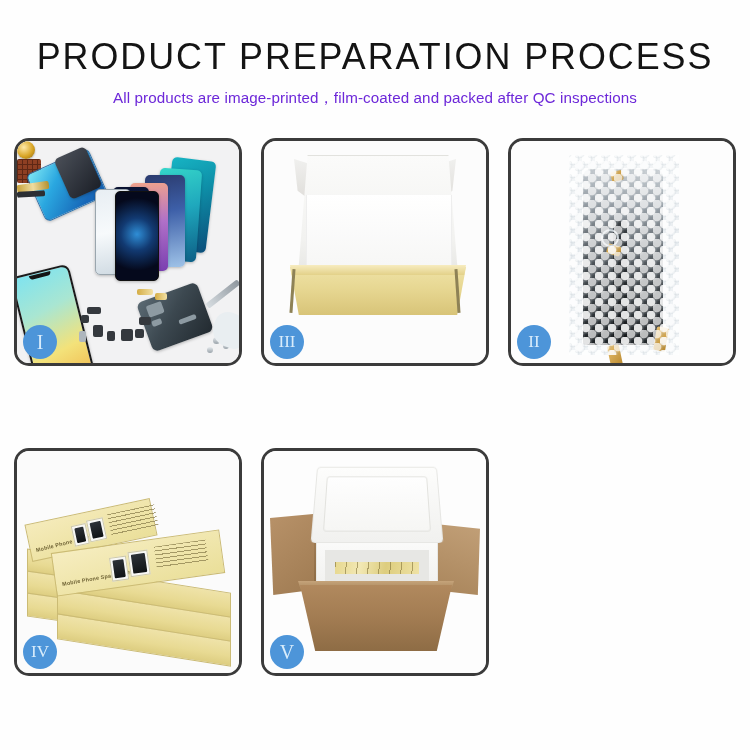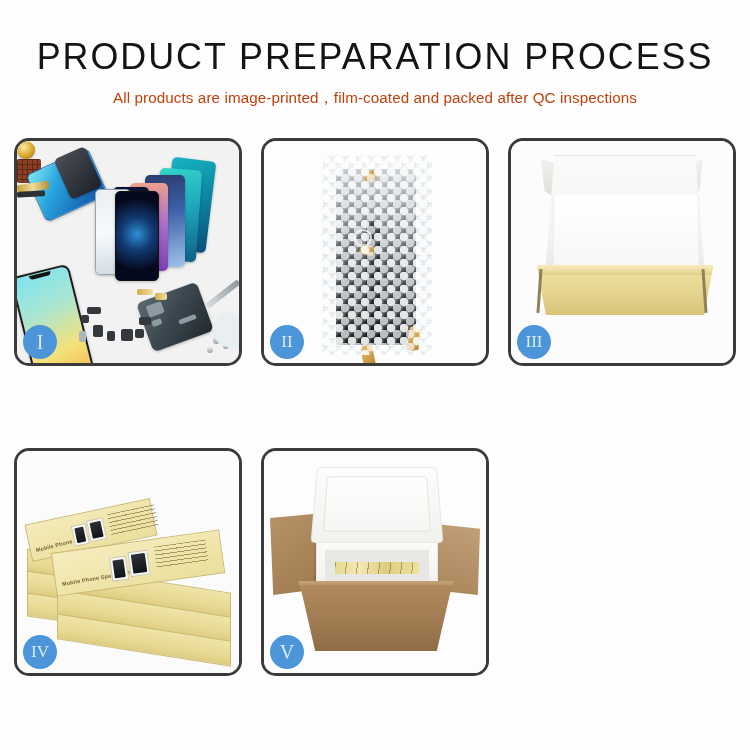--- a/index.html
+++ b/index.html
@@ -39,21 +39,21 @@
     color: #141414;
     font-family: "Liberation Sans", sans-serif;
     transform: scaleX(0.97);
   }
   .subtitle {
     margin: 0;
     padding-top: 13px;
     font-size: 15.2px;
     font-weight: 400;
     letter-spacing: 0.1px;
-    color: #c2410c;
+    color: #6d28d9;
     white-space: nowrap;
   }
 
   
   .grid {
     position: absolute;
     left: 14px;
     top: 138px;
     width: 722px;
     height: 540px;
@@ -466,51 +466,51 @@
         <span class="sp silver" style="left:196px;top:196px;width:7px;height:7px;border-radius:50%;"></span>
         <span class="sp silver" style="left:206px;top:202px;width:6px;height:6px;border-radius:50%;"></span>
         <span class="sp silver" style="left:190px;top:206px;width:6px;height:6px;border-radius:50%;"></span>
         <div class="p1-hand"></div>
         <div class="p1-tw"></div>
       </div>
       <div class="badge">I</div>
     </div>
 
     <div class="card">
+      <div class="card-photo p3">
+        <div class="p3-lidflapL"></div>
+        <div class="p3-lidflapR"></div>
+        <div class="p3-lid"></div>
+        <div class="p3-foam"></div>
+        <div class="p3-inner">
+          <span class="bub"></span>
+        </div>
+        <div class="p3-boxbody"></div>
+        <div class="p3-rim"></div>
+        <div class="p3-edgeL"></div>
+        <div class="p3-edgeR"></div>
+      </div>
+      <div class="badge wide">III</div>
+    </div>
+
+    <div class="card">
       <div class="card-photo p2">
         <div class="p2-bag">
           <div class="p2-part">
             <span class="p2-strip"></span>
             <span class="p2-tab1"></span>
             <span class="p2-tab2"></span>
             <span class="p2-tab3"></span>
           </div>
           <span class="p2-tab4"></span>
           <div class="bubbles"></div>
           <div class="bubbles offset"></div>
         </div>
       </div>
       <div class="badge wide">II</div>
-    </div>
-
-    <div class="card">
-      <div class="card-photo p3">
-        <div class="p3-lidflapL"></div>
-        <div class="p3-lidflapR"></div>
-        <div class="p3-lid"></div>
-        <div class="p3-foam"></div>
-        <div class="p3-inner">
-          <span class="bub"></span>
-        </div>
-        <div class="p3-boxbody"></div>
-        <div class="p3-rim"></div>
-        <div class="p3-edgeL"></div>
-        <div class="p3-edgeR"></div>
-      </div>
-      <div class="badge wide">III</div>
     </div>
 
     <div class="card">
       <div class="card-photo p4">
         <div class="stack">
           <div class="sbox s-l1"></div>
           <div class="sbox s-l2"></div>
           <div class="sbox s-l3"></div>
           <div class="sbox s-r1"></div>
           <div class="sbox s-r2"></div>

